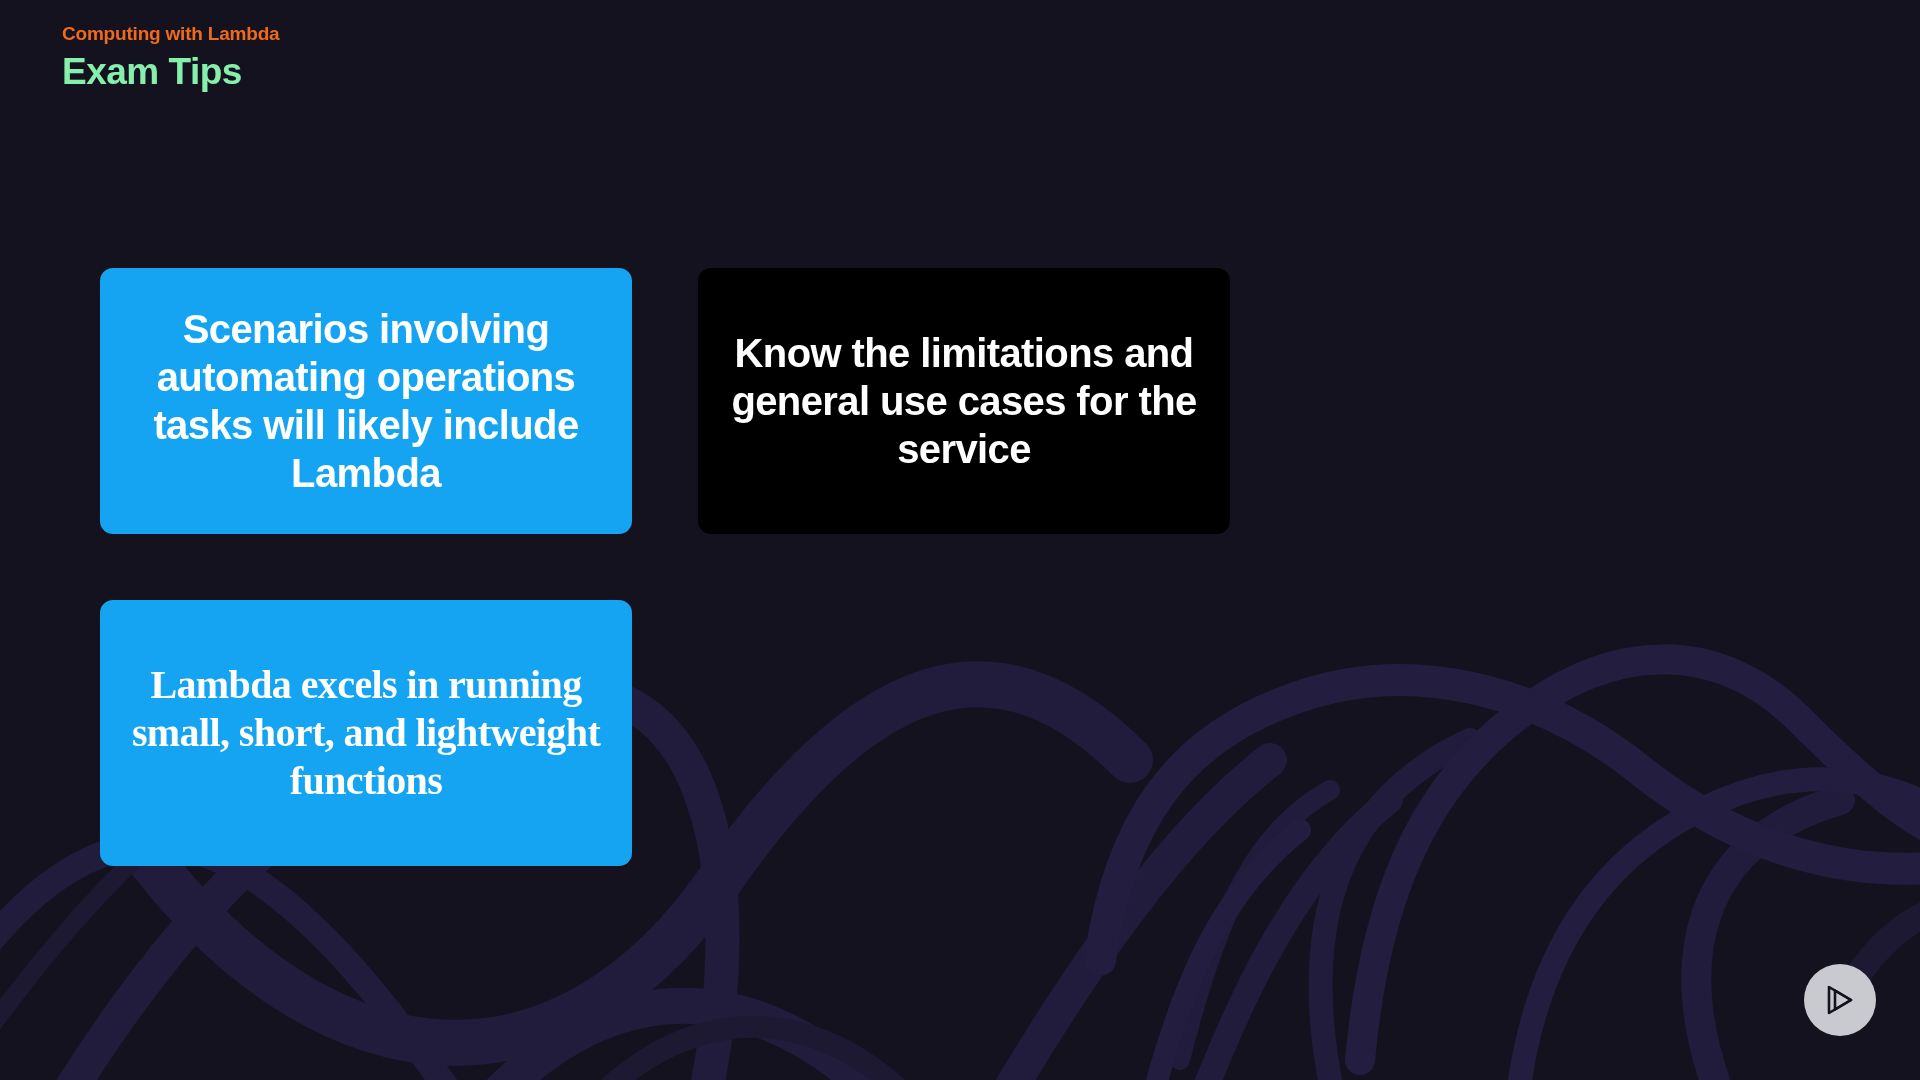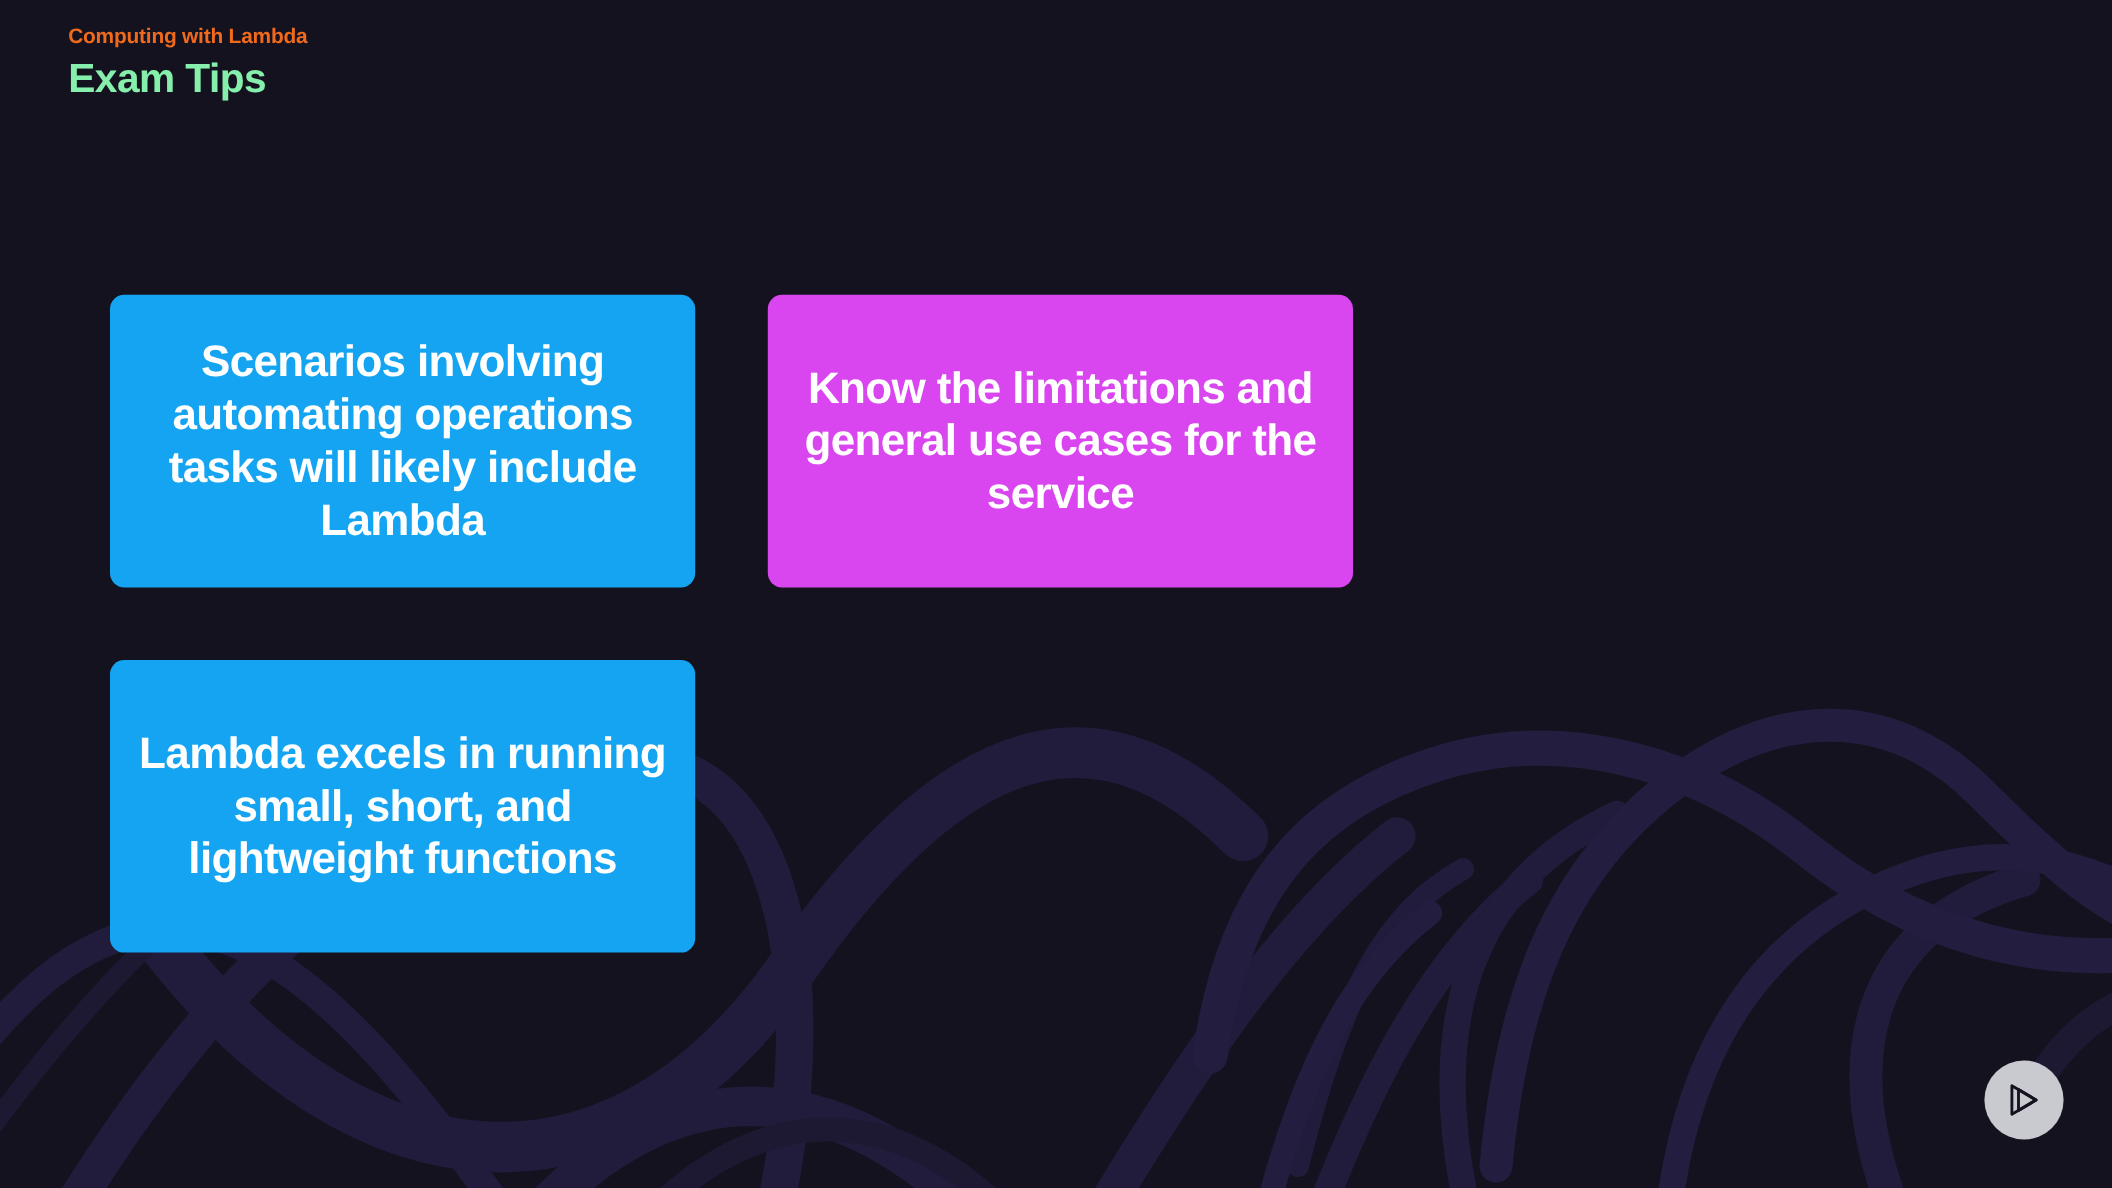--- a/index.html
+++ b/index.html
@@ -71,21 +71,21 @@
     box-sizing: border-box;
     border-radius: 13px;
     display: flex;
     align-items: center;
     justify-content: center;
     text-align: center;
     padding: 22px 26px;
     color: #ffffff;
   }
   .card-r1 { min-height: 266px; }
-  .card-r2 { min-height: 266px; }
+  .card-r2 { min-height: 266px; font-family: Liberation Serif, serif; }
   .card-text {
     font-size: 40px;
     font-weight: 700;
     line-height: 1.20;
     letter-spacing: -0.6px;
     color: #ffffff;
   }
   .card.spacer {
     background: transparent !important;
     pointer-events: none;
@@ -142,21 +142,21 @@
     <div class="eyebrow" style="color: rgb(239, 106, 28);">Computing with Lambda</div>
     <h1 class="title" style="color: #86efac;">Exam Tips</h1>
   </div>
 
   <div class="cards">
 
     <div class="card-row">
       <div class="card card-r1" style="background: rgb(21, 164, 242);">
         <span class="card-text">Scenarios involving automating operations tasks will likely include Lambda</span>
       </div>
-      <div class="card card-r1" style="background: #d946ef;">
+      <div class="card card-r1" style="background: #000000;">
         <span class="card-text">Know the limitations and general use cases for the service</span>
       </div>
     </div>
 
     <div class="card-row">
       <div class="card card-r2" style="background: rgb(21, 164, 242);">
         <span class="card-text">Lambda excels in running small, short, and lightweight functions</span>
       </div>
       <div class="card card-r2 spacer"></div>
       <div class="card card-r2 spacer"></div>

